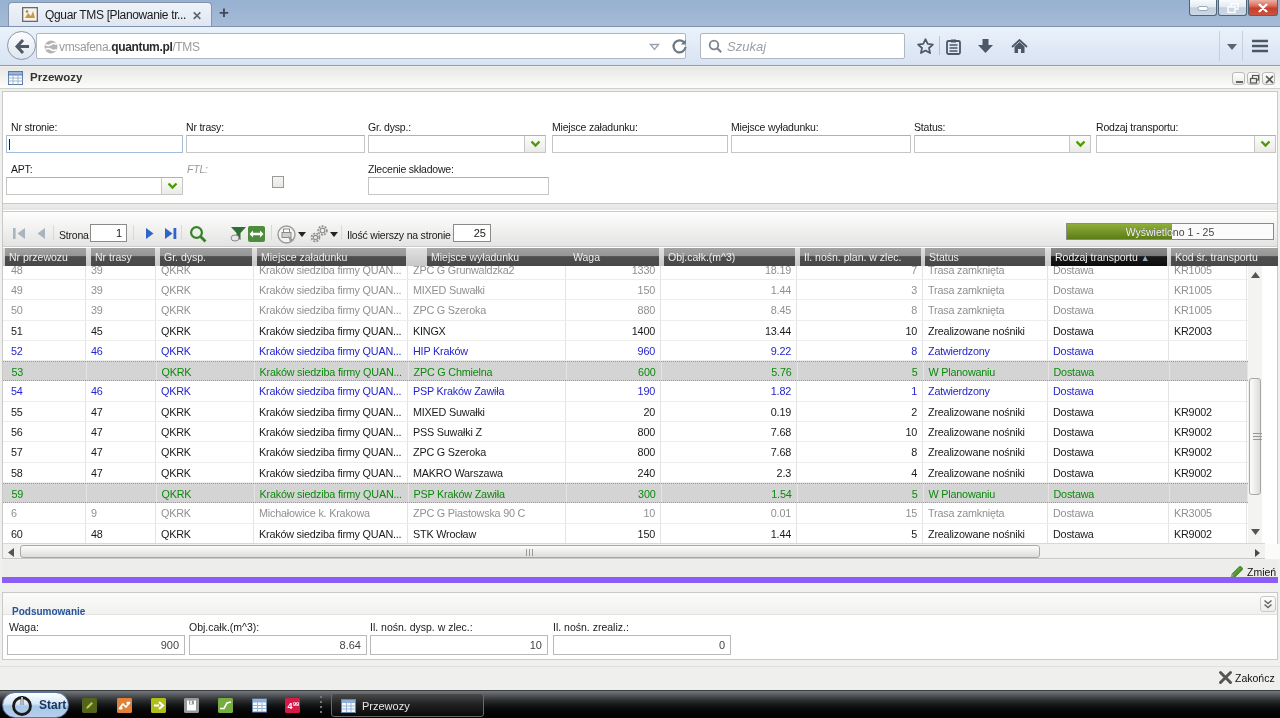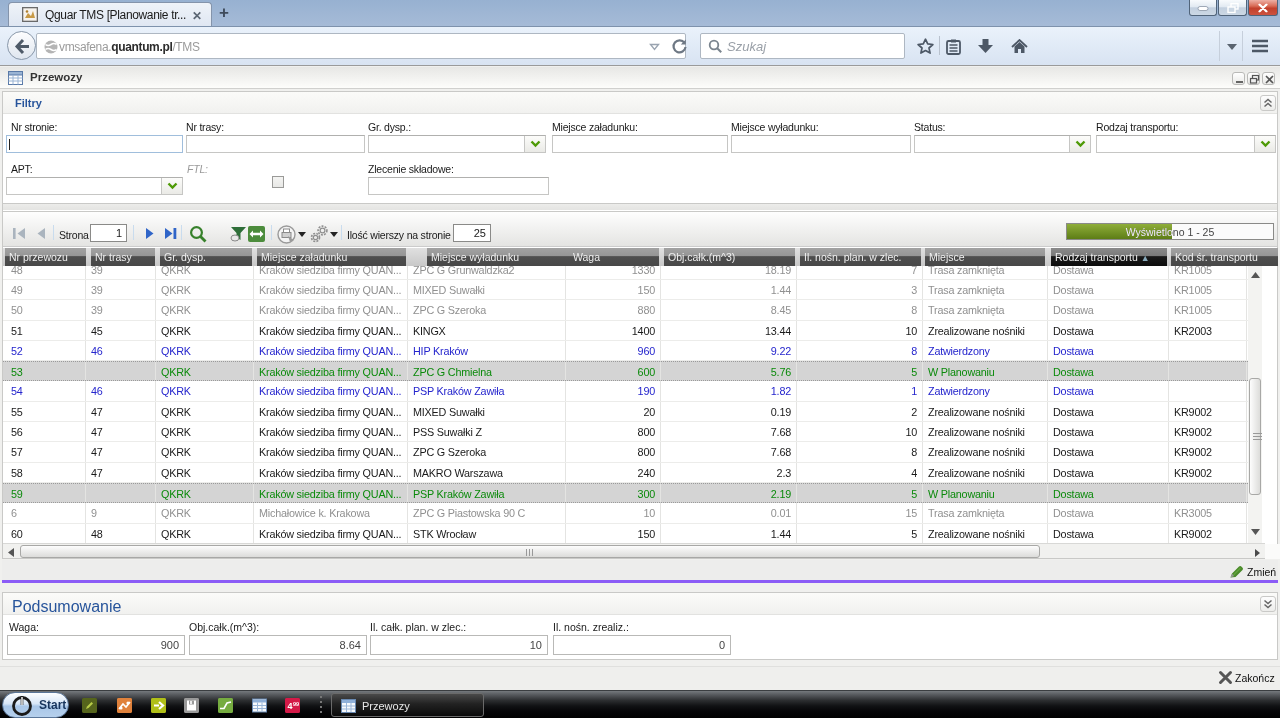--- a/index.html
+++ b/index.html
@@ -62,43 +62,43 @@
 #progress{left:1063px;top:11px;width:208px;height:17px;border:1px solid #8a8a88;background:#fbfbfb;overflow:hidden;}
 #progress .fill{position:absolute;left:0;top:0;width:105px;height:15px;background:linear-gradient(#8fae3a,#5d7d16);}
 #progress .t1{position:absolute;left:0;top:2px;width:206px;text-align:center;font-size:10.5px;color:#444;}
 #progress .t2{position:absolute;left:0;top:2px;width:206px;text-align:center;font-size:10.5px;color:#f8f8f8;clip-path:inset(0 101px 0 0);}
 
 #thead{left:0;top:38px;width:1274px;height:18px;background:linear-gradient(#e0e0e0,#c8c8c8);}
 .hc{top:0;height:18px;background:linear-gradient(#a2a2a2 0%,#969696 42%,#4e4e4e 48%,#484848 100%);color:#f0f0f0;font-size:10.5px;line-height:18px;padding-left:4px;white-space:nowrap;overflow:hidden;}
 .hc.sorted{background:linear-gradient(#8a8a8a 0%,#7a7a7a 42%,#1a1a1a 48%,#0c0c0c 100%);}
 #tbody{left:0;top:56px;width:1245px;height:277px;overflow:hidden;background:#fff;}
 .row{display:flex;height:20.3px;border-bottom:1px solid #ececea;}
-.row.sel{background:#d4d4d4;border-top:1px dotted #9a9a9a;border-bottom:1px dotted #9a9a9a;}
+.row.sel{background:#d4d4d4;border-top:1px dotted #9a9a9a;border-bottom:1px dotted #9a9a9a;justify-content:center;}
 .c{height:100%;border-right:1px solid #e4e4e2;padding:0 5px;font-size:10.8px;letter-spacing:-0.2px;line-height:20px;white-space:nowrap;overflow:hidden;}
 .c.r{text-align:right;}
 .row .c:first-child{padding-left:8px;}
 .gray{color:#909090;}
 .blk{color:#1a1a1a;}
 .blu{color:#2525cd;}
 .grn{color:#0b8a0b;}
 
 #vscroll{left:1245px;top:56px;width:14px;height:277px;background:#f3f3f1;}
 #hscroll{left:0;top:333px;width:1262px;height:15px;background:#f1f1ef;border-top:1px solid #d8d8d6;}
 #hthumb{left:17px;top:1px;width:1020px;height:13px;background:linear-gradient(#fdfdfd,#dcdcda);border:1px solid #a8a8a6;border-radius:3px;}
 #vthumb{left:1px;top:112px;width:12px;height:117px;background:linear-gradient(90deg,#fdfdfd,#dcdcda);border:1px solid #a8a8a6;border-radius:3px;}
 .grip-h{position:absolute;left:50%;top:3px;width:8px;height:7px;transform:translateX(-50%);background:repeating-linear-gradient(90deg,#999 0,#999 1px,transparent 1px,transparent 3px);}
 .grip-v{position:absolute;top:50%;left:3px;height:8px;width:9px;transform:translateY(-50%);background:repeating-linear-gradient(#999 0,#999 1px,transparent 1px,transparent 3px);}
 
-#zmien{left:2px;top:560px;width:1276px;height:23px;background:#ededec;border-bottom:3px solid #8b5cf6;}
+#zmien{left:2px;top:560px;width:1276px;height:23px;background:#ededec;border-bottom:6px solid #8b5cf6;}
 #zmien svg{position:absolute;left:1226px;top:3px;}
 #zmien .t{position:absolute;left:1245px;top:6px;font-size:10.5px;color:#111;}
 
 #ppanel{left:2px;top:592px;width:1276px;height:68px;background:#fff;border:1px solid #c9c9c7;}
 #phead{left:0;top:0;width:1274px;height:22px;background:linear-gradient(#fbfbf9,#f1f1ef);border-bottom:1px solid #e2e2e0;}
-#phead .t{left:9px;top:5px;font-size:16px;font-weight:normal;color:#27549b;}
+#phead .t{left:9px;top:13px;font-size:10px;font-weight:bold;color:#27549b;}
 #pcol{left:1257px;top:3px;width:16px;height:16px;border:1px solid #c9c9c7;border-radius:3px;background:linear-gradient(#fdfdfd,#ededeb);}
 .plabel{font-size:10.5px;color:#1a1a1a;top:28px;}
 .pinput{top:42px;height:20px;background:#fff;border:1px solid #b9b9b7;font-size:11px;color:#444;text-align:right;padding:3px 5px 0 0;}
 
 #zak{left:0;top:666px;width:1280px;height:24px;background:#efefed;border-top:1px solid #e0e0de;}
 #zak svg{position:absolute;left:1218px;top:3px;}
 #zak .t{position:absolute;left:1235px;top:5px;font-size:10.5px;color:#111;}
 
 #taskbar{left:0;top:690px;width:1280px;height:28px;border-top:1px solid #3a3d40;background:linear-gradient(#75797d 0%,#54575b 15%,#2c2e30 35%,#111214 55%,#050507 75%,#000 100%);}
 #startbtn{left:2px;top:1px;width:67px;height:26px;border-radius:13px;background:linear-gradient(#fdfeff 0%,#d7e6f7 45%,#a8c6e8 55%,#b6d0ec 100%);border:1px solid #5a7699;}
@@ -209,28 +209,20 @@
       <rect x="3.5" y="1.5" width="6" height="4.5" fill="none" stroke="#555" stroke-width="1.2"></rect>
       <rect x="1.5" y="4.5" width="6" height="4.5" fill="#eee" stroke="#555" stroke-width="1.2"></rect>
     </svg>
   </div>
 <div class="appwbtn abs" style="left:1262px">
     <svg width="11" height="11" viewBox="0 0 11 11">
       <path d="M2 2 L9 9 M9 2 L2 9" stroke="#555" stroke-width="1.6"></path>
     </svg>
   </div>
 <div id="fpanel" class="abs">
-  <div id="fhead" class="abs">
-      <div class="t abs">Filtry</div>
-    <div id="fcol" class="abs">
-        <svg width="14" height="14" viewBox="0 0 14 14" style="position:absolute;left:0;top:0">
-          <path d="M3.5 6.5 L7 3.5 L10.5 6.5 M3.5 10.5 L7 7.5 L10.5 10.5" fill="none" stroke="#666" stroke-width="1.5"></path>
-        </svg>
-      </div>
-  </div>
   <div class="flabel abs" style="left:8px;top:29px">Nr stronie:</div>
   <div class="flabel abs" style="left:183px;top:29px">Nr trasy:</div>
   <div class="flabel abs" style="left:365px;top:29px">Gr. dysp.:</div>
   <div class="flabel abs" style="left:549px;top:29px">Miejsce załadunku:</div>
   <div class="flabel abs" style="left:728px;top:29px">Miejsce wyładunku:</div>
   <div class="flabel abs" style="left:911px;top:29px">Status:</div>
   <div class="flabel abs" style="left:1093px;top:29px">Rodzaj transportu:</div>
   <div class="finput abs" style="left:3px;top:43px;width:177px;border:1px solid #a0bedc;"></div>
   <div class="finput abs" style="left:183px;top:43px;width:179px"></div>
   <div class="fdrop abs" style="left:365px;top:43px;width:178px">
@@ -335,21 +327,21 @@
   </div>
   <div id="thead" class="abs">
     <div class="hc abs" style="left:2px;width:81px">Nr przewozu</div>
     <div class="hc abs" style="left:88px;width:64px">Nr trasy</div>
     <div class="hc abs" style="left:157px;width:92px">Gr. dysp.</div>
     <div class="hc abs" style="left:254px;width:149px">Miejsce załadunku</div>
     <div class="hc abs" style="left:424px;width:153px">Miejsce wyładunku</div>
     <div class="hc abs" style="left:566px;width:90px">Waga</div>
     <div class="hc abs" style="left:661px;width:131px">Obj.całk.(m^3)</div>
     <div class="hc abs" style="left:797px;width:121px">Il. nośn. plan. w zlec.</div>
-    <div class="hc abs" style="left:922px;width:120px">Miejsce</div>
+    <div class="hc abs" style="left:922px;width:120px">Status</div>
     <div class="hc sorted abs" style="left:1048px;width:116px">Rodzaj transportu <span style="color:#8ab;font-size:9px">▲</span></div>
     <div class="hc abs" style="left:1168px;width:107px">Kod śr. transportu</div>
   </div>
   <div id="tbody" class="abs">
       <div class="row gray" style="margin-top:-6.3px;">
         <div class="c" style="width:83px">48</div>
         <div class="c" style="width:70px">39</div>
         <div class="c" style="width:98px">QKRK</div>
         <div class="c" style="width:154px">Kraków siedziba firmy QUAN...</div>
         <div class="c" style="width:158px">ZPC G Grunwaldzka2</div>
@@ -490,21 +482,21 @@
         <div class="c" style="width:121px">Dostawa</div>
         <div class="c" style="width:78px">KR9002</div>
       </div>
       <div class="row grn sel">
         <div class="c" style="width:83px">59</div>
         <div class="c" style="width:70px"></div>
         <div class="c" style="width:98px">QKRK</div>
         <div class="c" style="width:154px">Kraków siedziba firmy QUAN...</div>
         <div class="c" style="width:158px">PSP Kraków Zawiła</div>
         <div class="c r" style="width:95px">300</div>
-        <div class="c r" style="width:136px">2.19</div>
+        <div class="c r" style="width:136px">1.54</div>
         <div class="c r" style="width:126px">5</div>
         <div class="c" style="width:125px">W Planowaniu</div>
         <div class="c" style="width:121px">Dostawa</div>
         <div class="c" style="width:78px"></div>
       </div>
       <div class="row gray">
         <div class="c" style="width:83px">6</div>
         <div class="c" style="width:70px">9</div>
         <div class="c" style="width:98px">QKRK</div>
         <div class="c" style="width:154px">Michałowice k. Krakowa</div>
@@ -566,21 +558,21 @@
   <div id="phead" class="abs">
       <div class="t abs">Podsumowanie</div>
     <div id="pcol" class="abs">
         <svg width="14" height="14" viewBox="0 0 14 14" style="position:absolute;left:0;top:0">
           <path d="M3.5 3.5 L7 6.5 L10.5 3.5 M3.5 7.5 L7 10.5 L10.5 7.5" fill="none" stroke="#666" stroke-width="1.5"></path>
         </svg>
       </div>
   </div>
   <div class="plabel abs" style="left:6px">Waga:</div>
   <div class="plabel abs" style="left:186px">Obj.całk.(m^3):</div>
-  <div class="plabel abs" style="left:367px">Il. całk. plan. w zlec.:</div>
+  <div class="plabel abs" style="left:367px">Il. nośn. dysp. w zlec.:</div>
   <div class="plabel abs" style="left:550px">Il. nośn. zrealiz.:</div>
   <div class="pinput abs" style="left:4px;width:178px">900</div>
   <div class="pinput abs" style="left:186px;width:178px">8.64</div>
   <div class="pinput abs" style="left:367px;width:178px">10</div>
   <div class="pinput abs" style="left:550px;width:178px">0</div>
 </div>
 <div id="zak" class="abs">
   <svg width="15" height="15" viewBox="0 0 15 15">
       <path d="M2.5 2.5 L12.5 12.5 M12.5 2.5 L2.5 12.5" stroke="#555" stroke-width="3" stroke-linecap="round"></path>
     </svg>

